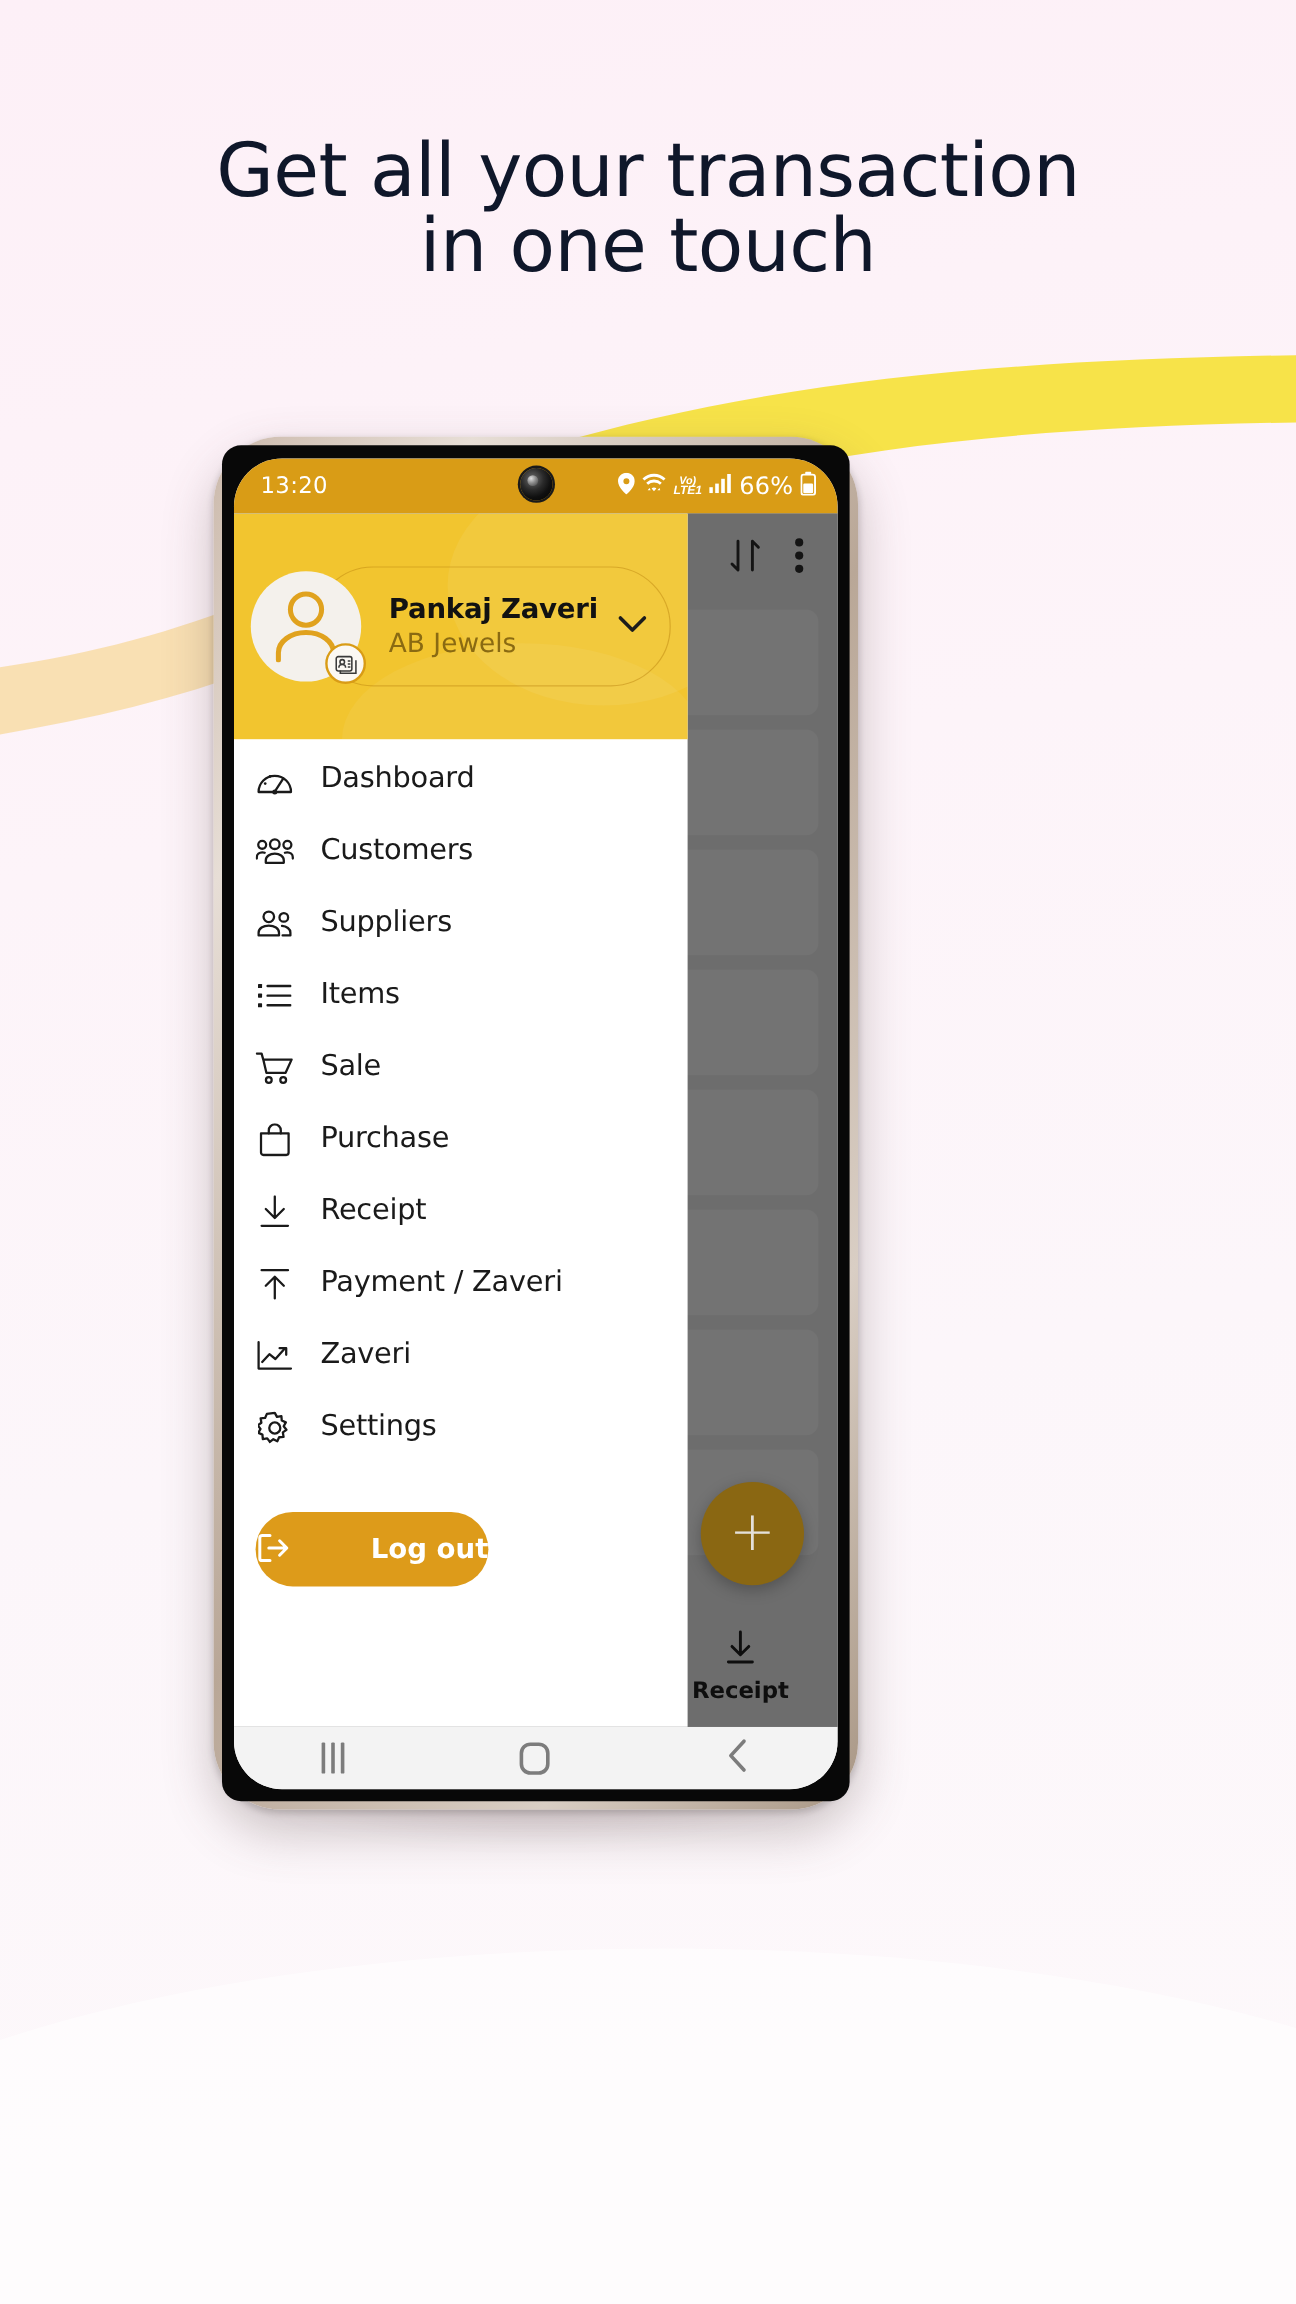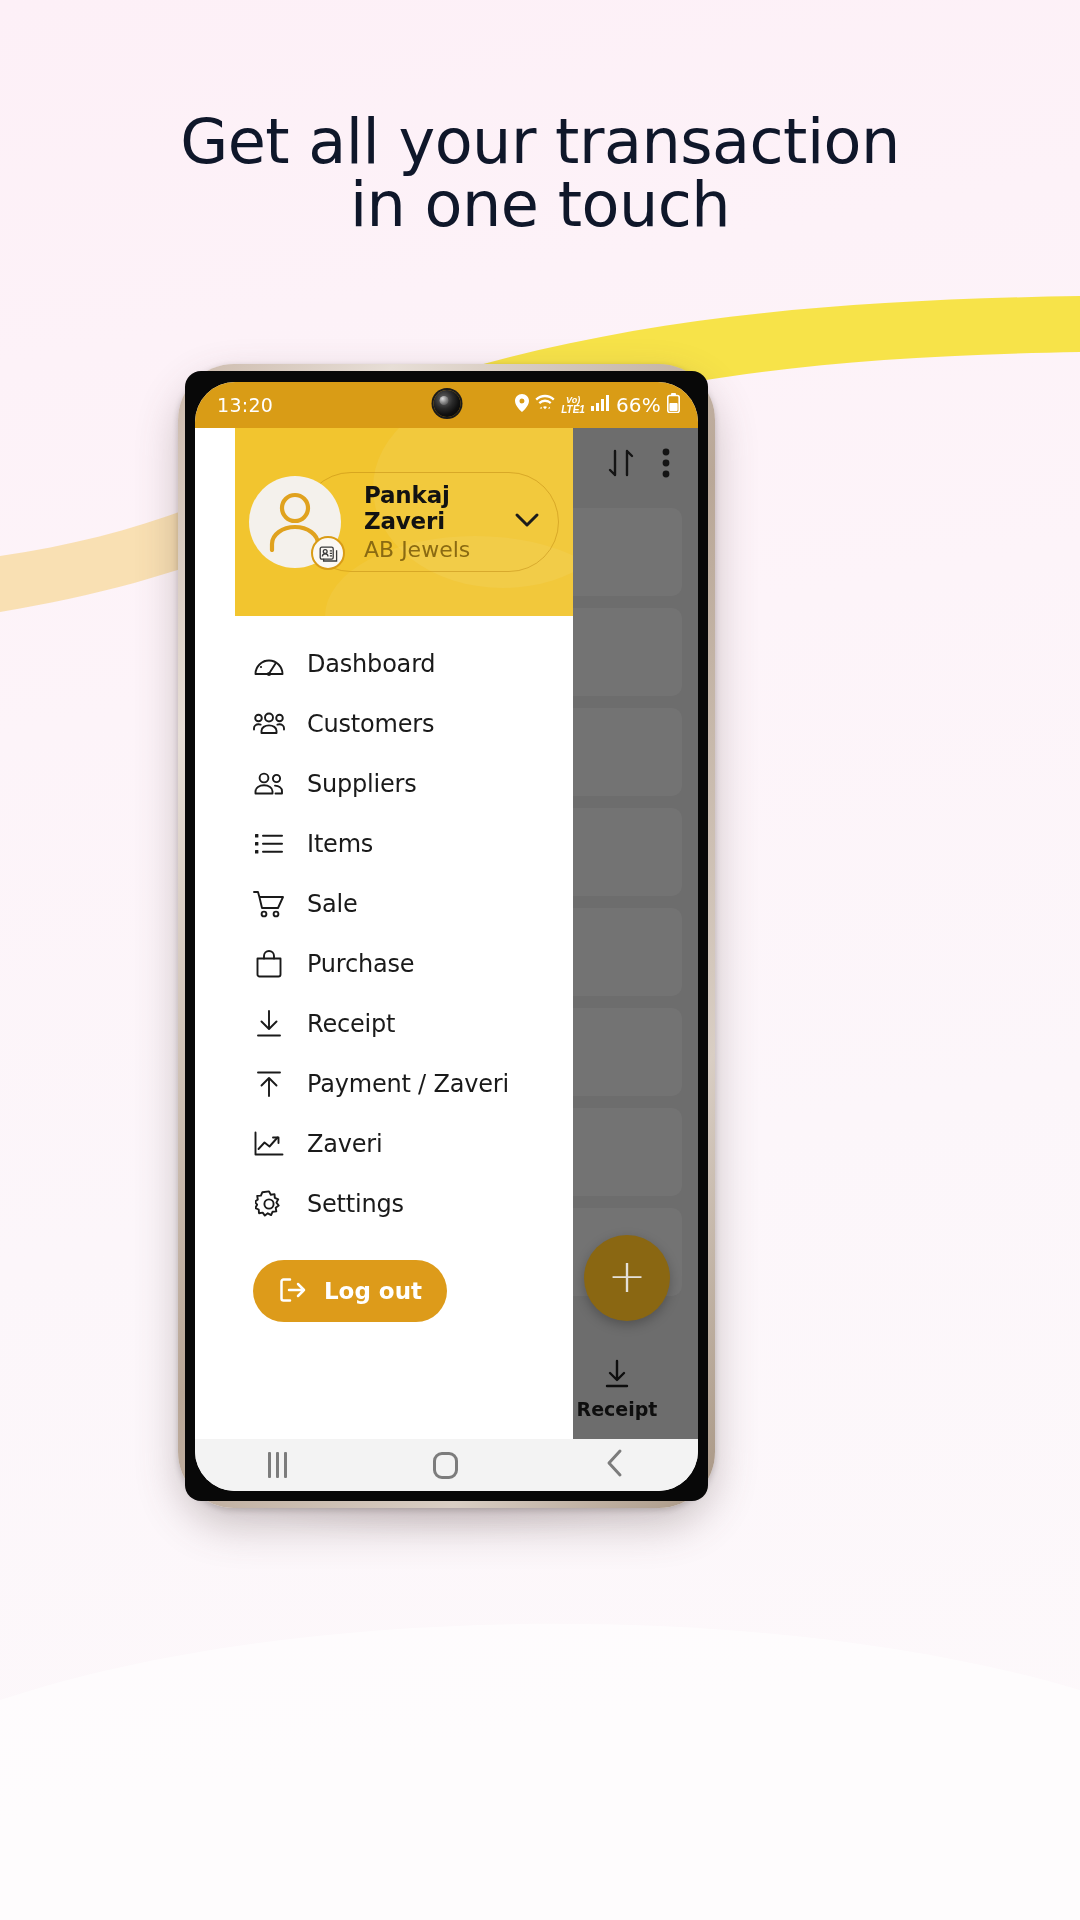--- a/index.html
+++ b/index.html
@@ -215,21 +215,20 @@
 
   
   .drawer {
     position: relative;
     z-index: 5;
     width: 378px;
     height: 100%;
     background: #ffffff;
     display: flex;
     flex-direction: column;
-    padding-left: 40px;
   }
   .drawer-header {
     height: 188px;
     background: #f2c52f;
     position: relative;
     overflow: hidden;
     display: flex;
     align-items: center;
     padding: 0 14px;
   }
@@ -301,21 +300,21 @@
     margin-left: auto;
     color: #1c1c1c;
   }
 
   .menu {
     padding: 18px 0 0 0;
     flex: 1;
   }
   .menu-item {
     display: flex;
-    align-items: center;
+    align-items: flex-start;
     height: 60px;
     padding: 0 0 0 18px;
     gap: 22px;
   }
   .menu-icon {
     width: 32px;
     height: 32px;
     display: flex;
     align-items: center;
     justify-content: center;
@@ -329,21 +328,21 @@
     letter-spacing: -0.2px;
   }
   .logout {
     margin: 26px 0 0 18px;
     width: 194px;
     height: 62px;
     border-radius: 34px;
     background: #dd9b1a;
     display: flex;
     align-items: center;
-    justify-content: center;
+    justify-content: space-between;
     gap: 16px;
     border: none;
     cursor: pointer;
   }
   .logout-label {
     font-size: 23px;
     font-weight: 700;
     color: #ffffff;
     font-family: "DejaVu Sans", sans-serif;
   }

